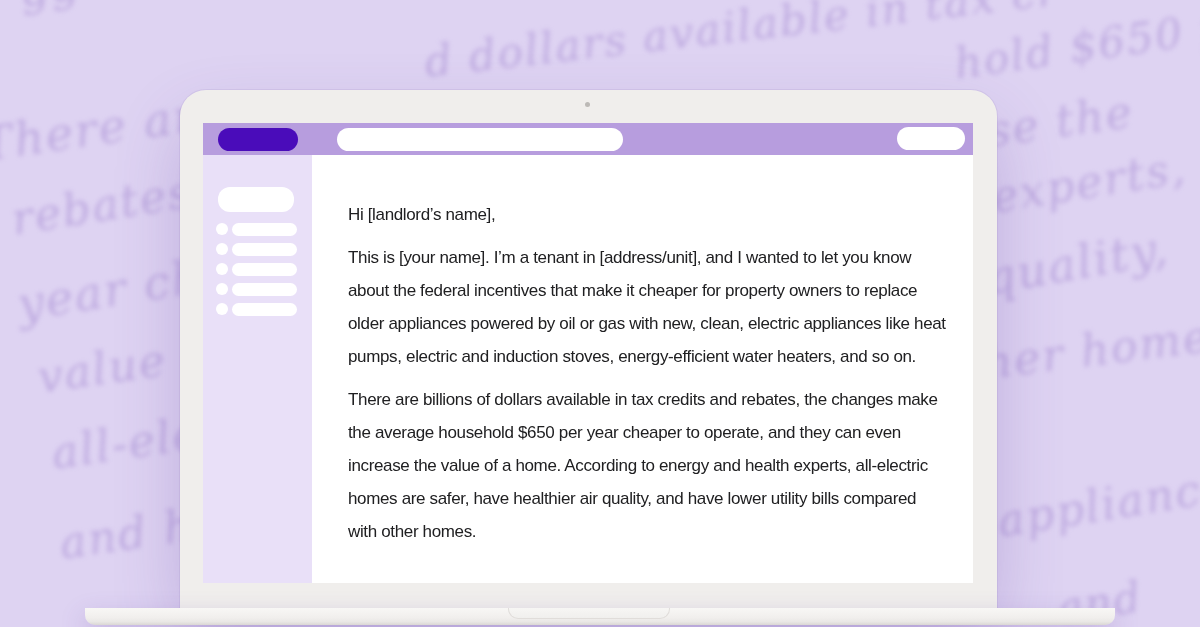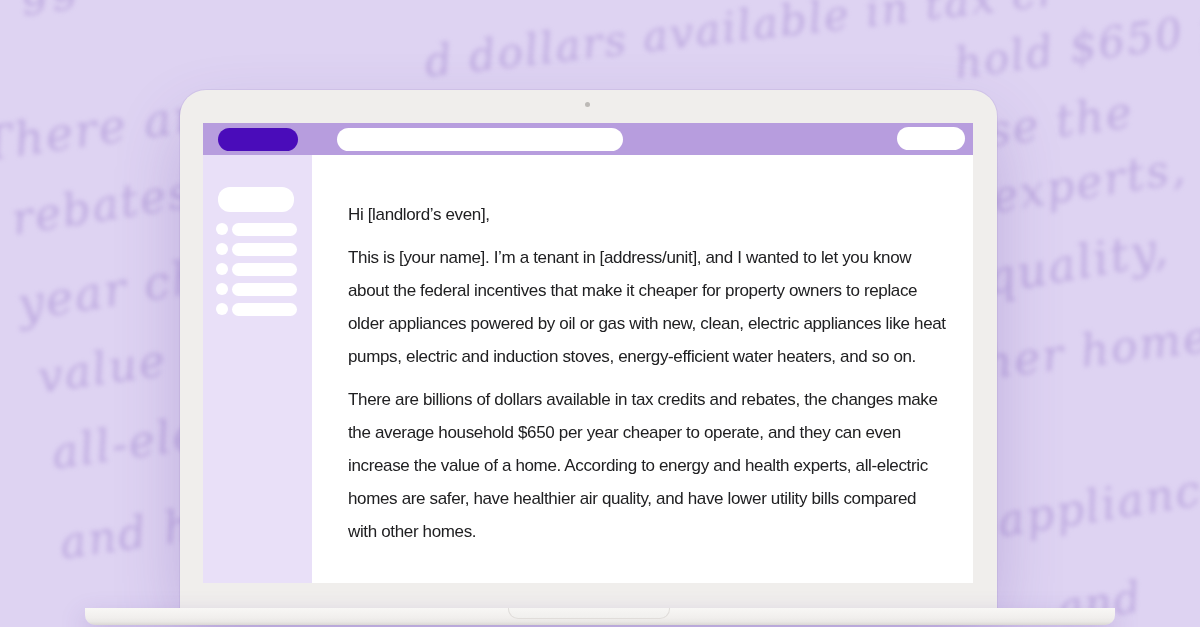--- a/index.html
+++ b/index.html
@@ -140,21 +140,21 @@
             <span class="bar"></span>
           </div>
           <div class="side-row" style="top:148px">
             <span class="dot"></span>
             <span class="bar"></span>
           </div>
         </div>
 
         <div class="main-panel">
           <div class="email-text">
-            <p class="email-paragraph">Hi [landlord’s even],</p>
+            <p class="email-paragraph">Hi [landlord’s name],</p>
             <p class="email-paragraph">This is [your name]. I’m a tenant in [address/unit], and I wanted to let you know
 about the federal incentives that make it cheaper for property owners to replace
 older appliances powered by oil or gas with new, clean, electric appliances like heat
 pumps, electric and induction stoves, energy-efficient water heaters, and so on.</p>
             <p class="email-paragraph">There are billions of dollars available in tax credits and rebates, the changes make
 the average household $650 per year cheaper to operate, and they can even
 increase the value of a home. According to energy and health experts, all-electric
 homes are safer, have healthier air quality, and have lower utility bills compared
 with other homes.</p>
           </div>

